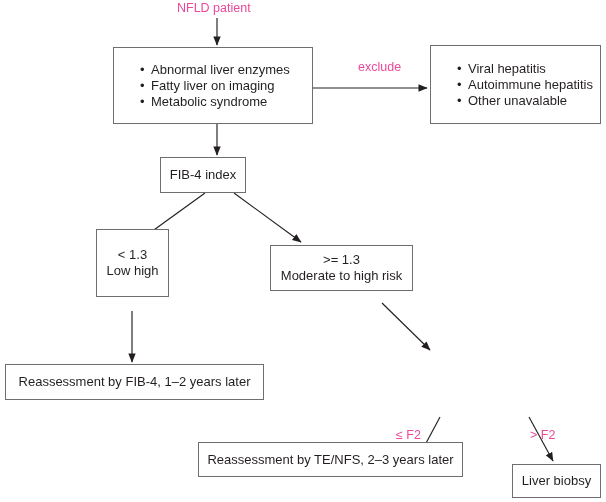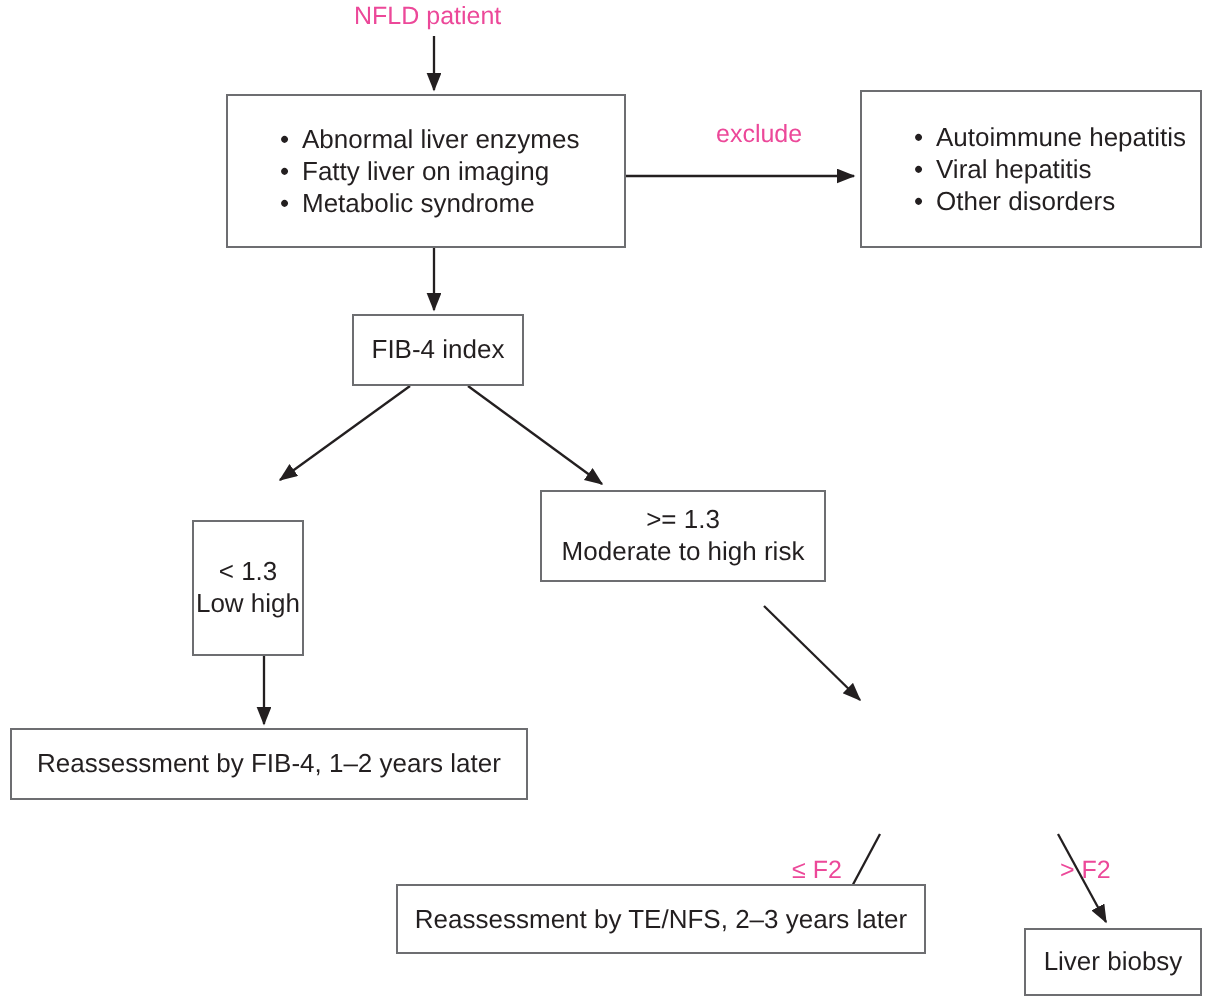--- a/index.html
+++ b/index.html
@@ -87,32 +87,32 @@
     </g>
   </svg>
 
   <div class="box left-align" style="left:113px; top:47px; width:200px; height:77px;">
     <div class="bullet-line">Abnormal liver enzymes</div>
     <div class="bullet-line">Fatty liver on imaging</div>
     <div class="bullet-line">Metabolic syndrome</div>
   </div>
 
   <div class="box left-align" style="left:430px; top:45px; width:171px; height:79px;">
+    <div class="bullet-line">Viral hepatitis</div>
     <div class="bullet-line">Autoimmune hepatitis</div>
-    <div class="bullet-line">Viral hepatitis</div>
-    <div class="bullet-line">Other disorders</div>
+    <div class="bullet-line">Other unavalable</div>
   </div>
 
   <div class="free-label" style="left:358px; top:60px;">exclude</div>
 
-  <div class="box" style="left:176px; top:157px; width:86px; height:36px;">
+  <div class="box" style="left:160px; top:157px; width:86px; height:36px;">
     <div class="plain-line">FIB-4 index</div>
   </div>
 
-  <div class="box" style="left:96px; top:260px; width:56px; height:68px;">
+  <div class="box" style="left:96px; top:229px; width:73px; height:68px;">
     <div class="plain-line">&lt; 1.3</div>
     <div class="plain-line">Low high</div>
   </div>
 
   <div class="box" style="left:270px; top:245px; width:143px; height:46px;">
     <div class="plain-line">&gt;= 1.3</div>
     <div class="plain-line">Moderate to high risk</div>
   </div>
 
   <div class="box" style="left:5px; top:364px; width:259px; height:36px;">

